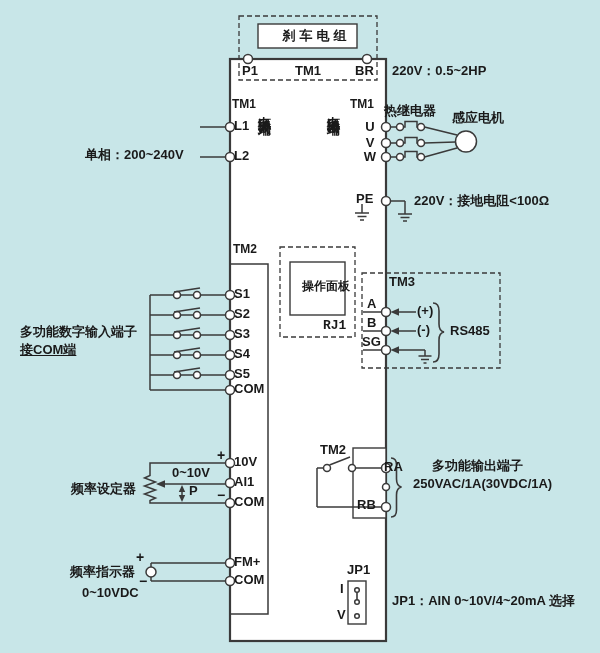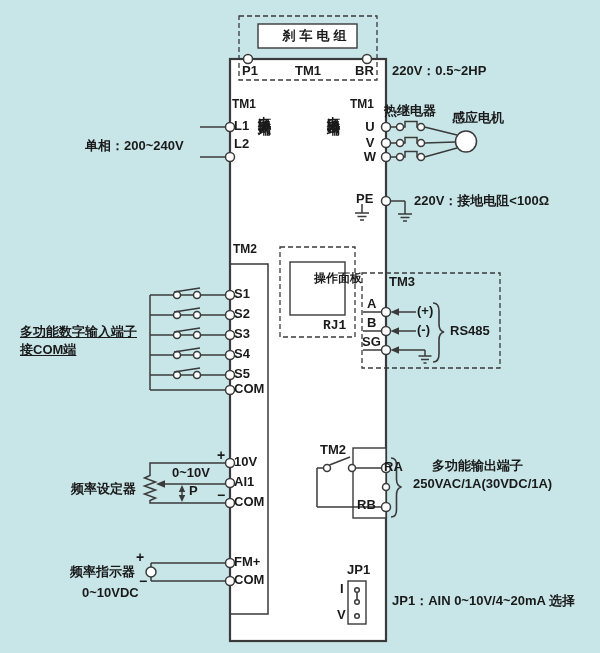--- a/index.html
+++ b/index.html
@@ -198,45 +198,45 @@
   </svg>
 
   <div class="lbl ctr spaced" style="left:258px;top:29px;width:117px;">刹车电组</div>
   <div class="lbl" style="left:242px;top:64px;">P1</div>
   <div class="lbl" style="left:295px;top:64px;">TM1</div>
   <div class="lbl" style="left:355px;top:64px;">BR</div>
   <div class="lbl" style="left:392px;top:64px;">220V：0.5~2HP</div>
 
   <div class="lbl sm" style="left:232px;top:98px;">TM1</div>
   <div class="lbl" style="left:234px;top:119px;">L1</div>
-  <div class="lbl" style="left:234px;top:137px;">L2</div>
+  <div class="lbl" style="left:234px;top:149px;">L2</div>
   <div class="lbl vtext" style="left:256px;top:106px;">电源输入端</div>
-  <div class="lbl" style="left:85px;top:139px;">单相：200~240V</div>
+  <div class="lbl" style="left:85px;top:148px;">单相：200~240V</div>
 
   <div class="lbl vtext" style="left:325px;top:106px;">电源输出端</div>
   <div class="lbl sm" style="left:350px;top:98px;">TM1</div>
   <div class="lbl ctr" style="left:360px;top:119.5px;width:20px;">U</div>
   <div class="lbl ctr" style="left:360px;top:135.5px;width:20px;">V</div>
   <div class="lbl ctr" style="left:360px;top:149.5px;width:20px;">W</div>
   <div class="lbl" style="left:384px;top:104px;">热继电器</div>
   <div class="lbl" style="left:452px;top:111px;">感应电机</div>
   <div class="lbl" style="left:348px;top:192px;padding-left:8px;">PE</div>
   <div class="lbl" style="left:414px;top:194px;">220V：接地电阻&lt;100Ω</div>
 
   <div class="lbl sm" style="left:233px;top:243px;">TM2</div>
   <div class="lbl" style="left:234px;top:287px;">S1</div>
   <div class="lbl" style="left:234px;top:307px;">S2</div>
   <div class="lbl" style="left:234px;top:327px;">S3</div>
   <div class="lbl" style="left:234px;top:347px;">S4</div>
   <div class="lbl" style="left:234px;top:367px;">S5</div>
   <div class="lbl" style="left:234px;top:382px;">COM</div>
-  <div class="lbl" style="left:20px;top:325px;text-decoration:underline;">多功能数字输入端子</div>
+  <div class="lbl" style="left:20px;top:325px;">多功能数字输入端子</div>
   <div class="lbl" style="left:20px;top:343px;text-decoration:underline;">接COM端</div>
 
-  <div class="lbl sm ctr" style="left:290px;top:272px;width:72px;text-align:right;">操作面板</div>
+  <div class="lbl sm ctr" style="left:290px;top:280px;width:72px;">操作面板</div>
   <div class="lbl" style="left:323px;top:319px;font-family:Liberation Mono, monospace;">RJ1</div>
 
   <div class="lbl" style="left:389px;top:275px;">TM3</div>
   <div class="lbl" style="left:367px;top:297px;">A</div>
   <div class="lbl" style="left:367px;top:316px;">B</div>
   <div class="lbl" style="left:362px;top:335px;">SG</div>
   <div class="lbl" style="left:417px;top:304px;">(+)</div>
   <div class="lbl" style="left:417px;top:323px;">(-)</div>
   <div class="lbl" style="left:450px;top:324px;">RS485</div>
 

